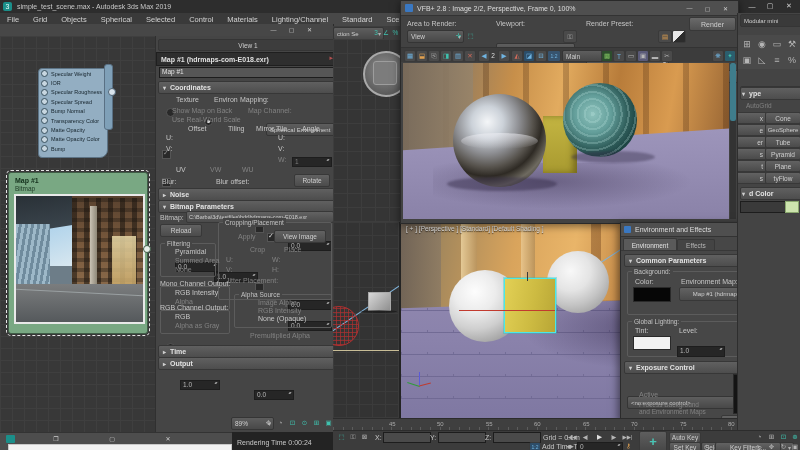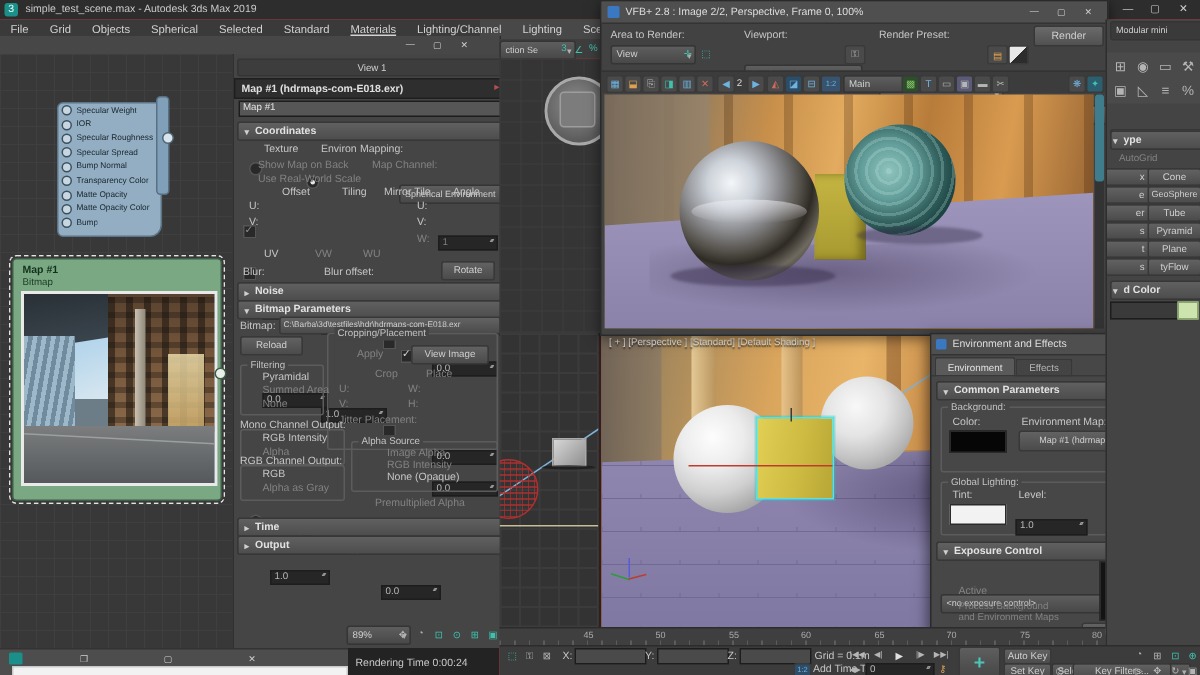--- a/index.html
+++ b/index.html
@@ -65,24 +65,24 @@
     <div class="abs wb" style="left:781px;top:0;width:16px;height:12px;">✕</div>
   </div>
 
   <div class="abs" style="left:0;top:13px;width:400px;height:13px;background:#3a3a3a;display:flex;">
     <div class="abs" style="left:320px;top:0;width:80px;height:13px;background:#484848;"></div>
     <span class="menu-item" style="position:relative;">File</span>
     <span class="menu-item" style="position:relative;">Grid</span>
     <span class="menu-item" style="position:relative;">Objects</span>
     <span class="menu-item" style="position:relative;">Spherical</span>
     <span class="menu-item" style="position:relative;">Selected</span>
+    <span class="menu-item" style="position:relative;">Control</span>
+    <span class="menu-item" style="position:relative;">Materials</span>
+    <span class="menu-item" style="position:relative;">Lighting/Channel</span>
     <span class="menu-item" style="position:relative;">Standard</span>
-    <span class="menu-item" style="position:relative;text-decoration:underline;">Materials</span>
-    <span class="menu-item" style="position:relative;">Lighting/Channel</span>
-    <span class="menu-item" style="position:relative;">Lighting</span>
     <span class="menu-item" style="position:relative;">Scene</span>
     <span class="menu-item" style="position:relative;">Civil View</span>
   </div>
 
   <div class="abs" style="left:0;top:24px;width:333px;height:408px;background:#434343;border-right:1px solid #2a2a2a;">
 
     <div class="abs" style="left:0;top:0;width:333px;height:12px;background:#474747;border-bottom:1px solid #333;">
       <div class="abs wb" style="left:266px;top:0;width:15px;height:11px;font-size:6px;">—</div>
       <div class="abs wb" style="left:284px;top:0;width:15px;height:11px;font-size:6px;">▢</div>
       <div class="abs wb" style="left:302px;top:0;width:15px;height:11px;font-size:6px;">✕</div>

